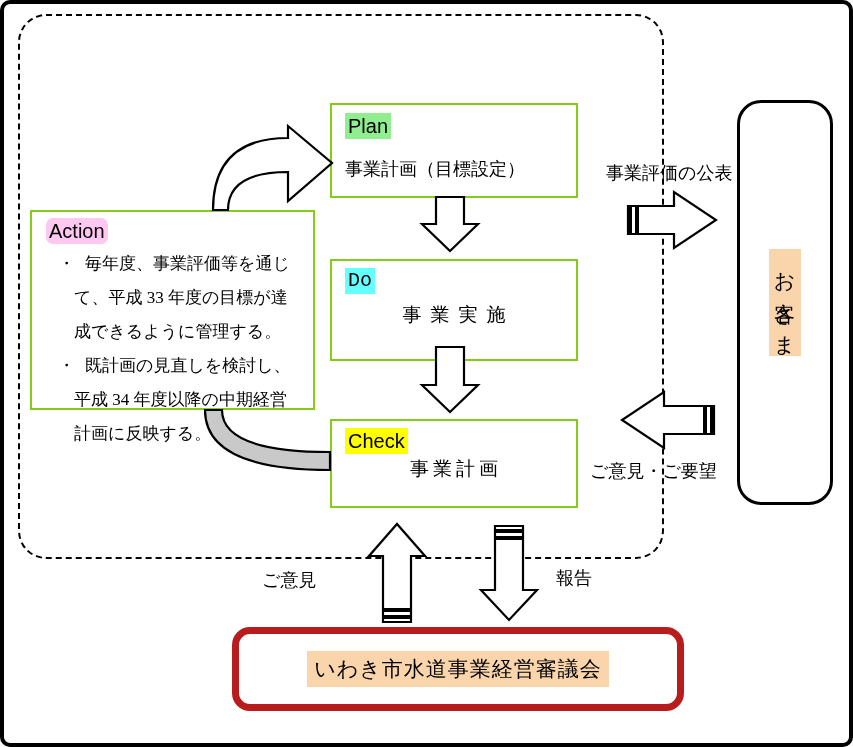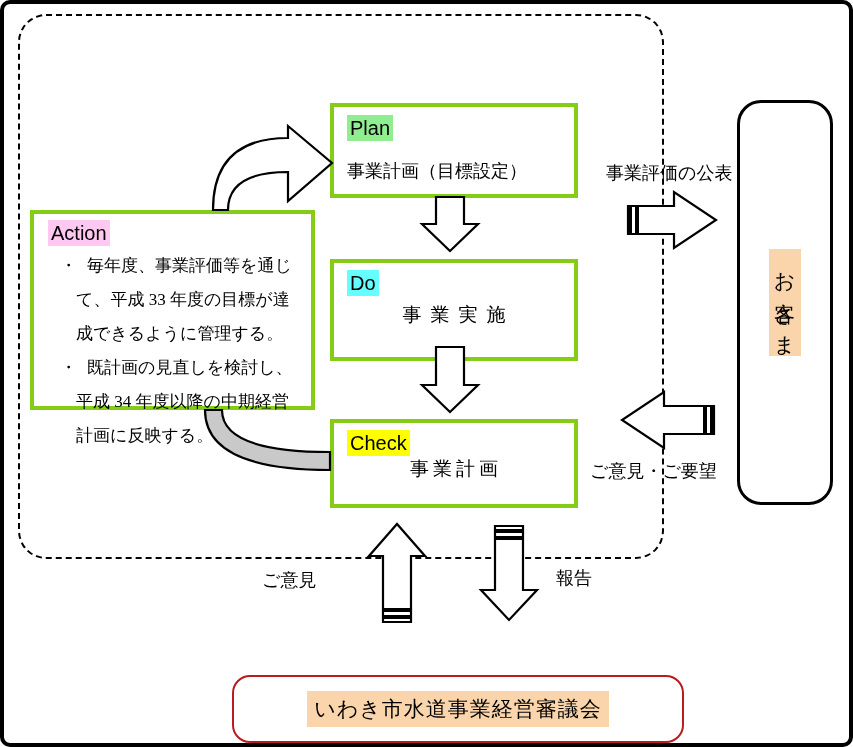--- a/index.html
+++ b/index.html
@@ -9,27 +9,27 @@
     font-family:"Liberation Sans","DejaVu Sans",sans-serif; color:#000;
     overflow:hidden;
   }
   .outer-frame { position:absolute; inset:0; border:4px solid #000; border-radius:10px; }
   .dashed-area {
     position:absolute; left:18px; top:14px; width:646px; height:545px;
     border:2px dashed #000; border-radius:28px;
   }
   .page-title { position:absolute; left:56px; top:34px; font-size:19px; letter-spacing:1px; white-space:nowrap; }
 
-  .pbox { position:absolute; background:#fff; border:4px solid #84cc16; }
+  .pbox { position:absolute; background:#fff; border:2px solid #84cc16; }
   .tag { display:inline-block; font-size:20px; line-height:26px; padding:0 3px; font-weight:500; }
 
   #plan-box { left:330px; top:103px; width:248px; height:95px; padding:8px 0 0 13px; }
   #plan-box .plan-label { font-size:18px; margin-top:18px; white-space:nowrap; }
 
-  #do-box { left:330px; top:259px; width:248px; height:102px; }
+  #do-box { left:330px; top:259px; width:248px; height:102px;font-family:Liberation Mono, monospace; }
   #check-box { left:330px; top:419px; width:248px; height:89px; }
   .corner-tag { position:absolute; left:13px; top:7px; }
   .center-label {
     position:absolute; inset:0; display:flex; align-items:center; justify-content:center;
     font-size:19px; padding-top:10px;
   }
   #do-box .center-label { letter-spacing:9px; text-indent:9px; }
   #check-box .center-label { letter-spacing:4px; text-indent:4px; }
 
   #action-box { left:30px; top:210px; width:285px; height:200px; padding:6px 10px 0 14px; }
@@ -41,22 +41,22 @@
   .bullet .marker { display:inline; margin-right:10px; }
 
   #customer-box {
     position:absolute; left:737px; top:100px; width:96px; height:405px;
     border:3px solid #000; border-radius:24px; background:#fff;
     display:flex; align-items:center; justify-content:center;
   }
   .v-text { writing-mode:vertical-rl; font-size:21px; letter-spacing:5px; padding:8px 3px; line-height:1.2; }
 
   #council-box {
-    position:absolute; left:232px; top:675px; width:452px; height:68px;
-    border:2px solid #b91c1c; border-radius:18px; background:#fff;
+    position:absolute; left:232px; top:627px; width:452px; height:84px;
+    border:7px solid #b91c1c; border-radius:18px; background:#fff;
     display:flex; align-items:center; justify-content:center;
   }
   #council-box .hl { font-size:21px; padding:4px 7px; letter-spacing:1px; white-space:nowrap; }
 
   .arrows-layer { position:absolute; left:0; top:0; width:853px; height:747px; pointer-events:none; }
 
   .flow-label { position:absolute; font-size:18px; white-space:nowrap; }
   #publish-label { left:588px; top:161px;margin-left:18px; }
   #request-label { left:590px; top:459px; }
   #opinion-label { left:262px; top:568px; }
@@ -79,21 +79,21 @@
     <span class="tag corner-tag" style="background-color: rgb(102, 255, 255);">Do</span>
     <div class="center-label">事業実施</div>
   </div>
 
   <div class="pbox" id="check-box">
     <span class="tag corner-tag" style="background-color: rgb(255, 255, 0); text-align: center;">Check</span>
     <div class="center-label">事業計画</div>
   </div>
 
   <div class="pbox" id="action-box">
-    <span class="tag" style="background-color: rgb(255, 200, 240);">Action</span>
+    <span class="tag" style="background-color: rgb(255, 200, 240); border-radius: 7px;">Action</span>
     <div class="action-body">
       <div class="bullet">
         <span class="marker">・</span><span>毎年度、事業評価等を通じて、平成 33 年度の目標が達成できるように管理する。</span>
       </div>
       <div class="bullet">
         <span class="marker">・</span><span>既計画の見直しを検討し、平成 34 年度以降の中期経営計画に反映する。</span>
       </div>
     </div>
   </div>
 

